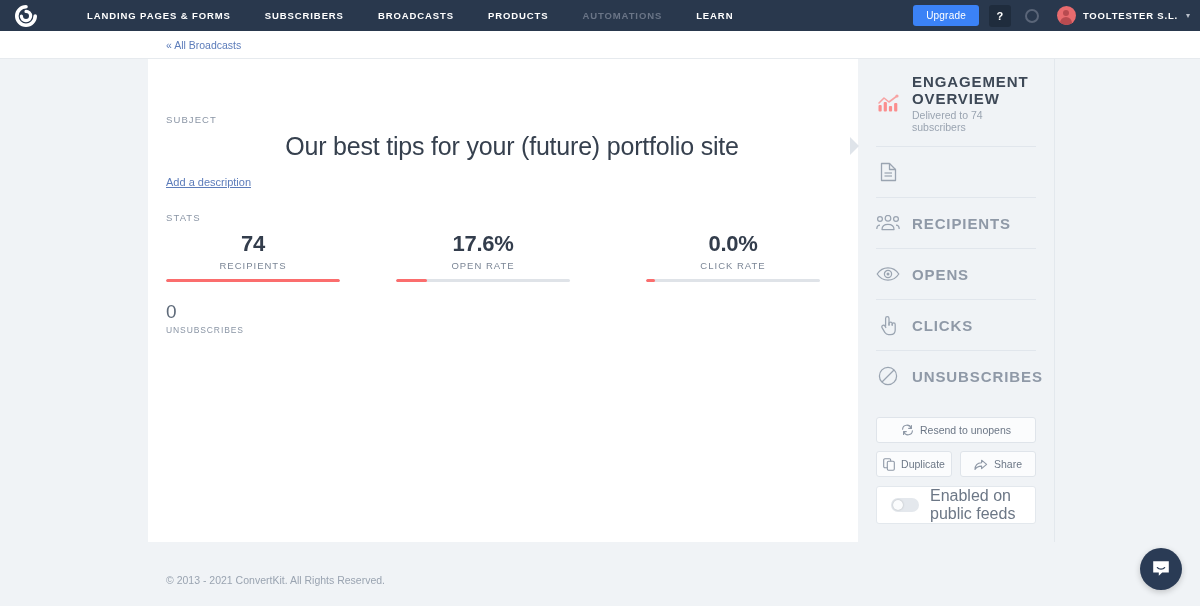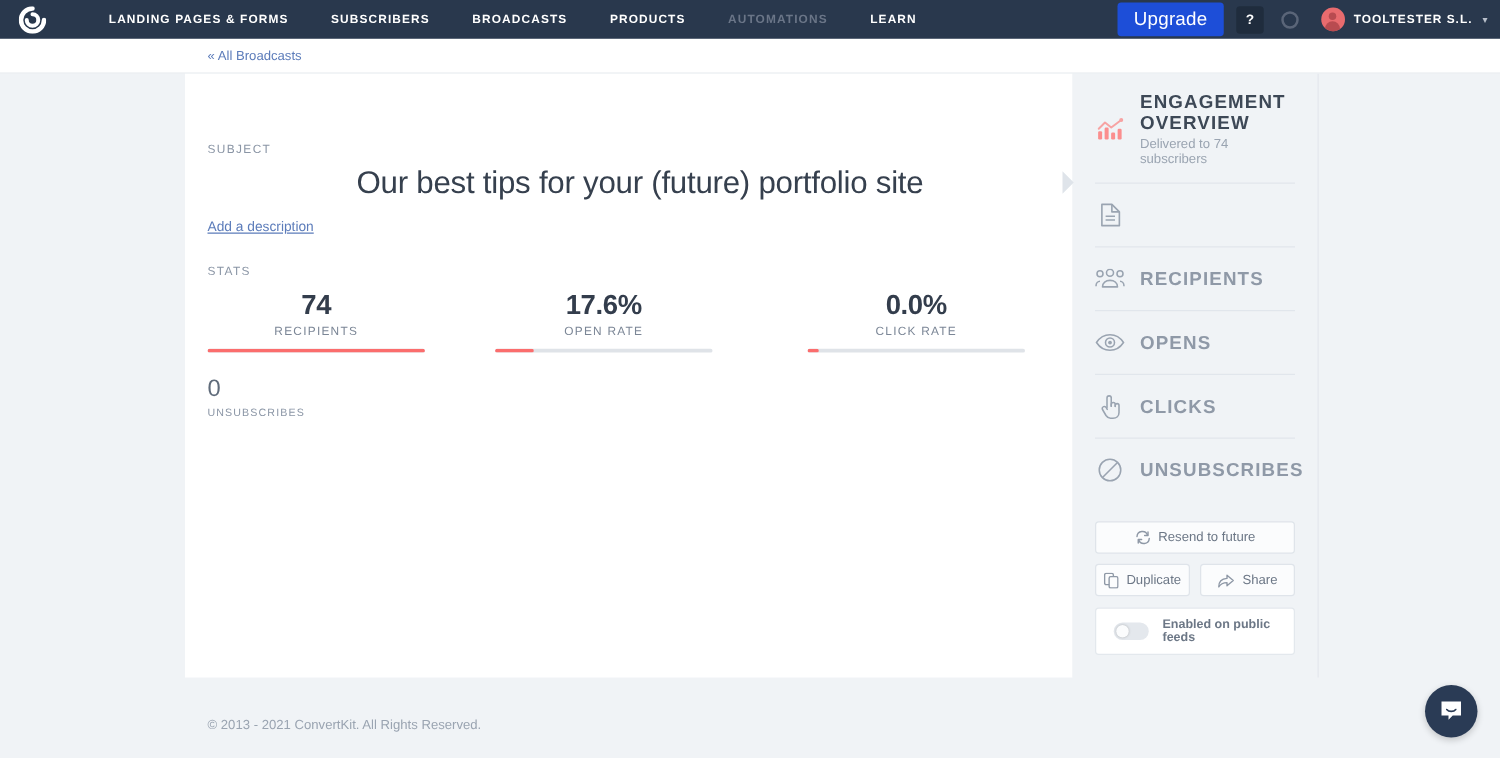--- a/index.html
+++ b/index.html
@@ -27,23 +27,23 @@
     font-weight: bold;
     letter-spacing: 0.9px;
     text-decoration: none;
     padding: 0 17px;
     line-height: 31px;
     white-space: nowrap;
   }
   .nav-link.dim { color: #6a7587; }
   .nav-right { margin-left: auto; display: flex; align-items: center; gap: 0; }
   .upgrade-btn {
-    background: #1d4ed8;
+    background: #3b82f6;
     color: #fff;
-    font-size: 15px;
+    font-size: 10px;
     border: none;
     border-radius: 3px;
     padding: 5px 13px;
     cursor: pointer;
     font-family: inherit;
     letter-spacing: .2px;
   }
   .help-btn {
     background: #1f2c3d;
     color: #fff;
@@ -209,21 +209,21 @@
   }
   .toggle {
     width: 28px; height: 14px; border-radius: 8px;
     background: #e4e8ed; position: relative; flex: none; cursor: pointer;
   }
   .toggle::after {
     content:""; position:absolute; left:2px; top:2px;
     width:10px; height:10px; border-radius:50%; background:#fbfcfd;
     box-shadow: 0 0 2px rgba(0,0,0,.25);
   }
-  .toggle-label { font-size: 10px; color: #6c7786; font-weight: bold; }
+  .toggle-label { font-size: 16px; color: #6c7786; }
 
   
   .footer {
     position: absolute; left: 0; bottom: 0; width: 100%; height: 52px;
     display: flex; align-items: center; padding-left: 166px;
   }
   .footer-text { font-size: 10.5px; color: #9aa4b1; }
 
   .intercom {
     position: absolute; right: 18px; bottom: 16px;
@@ -389,21 +389,21 @@
     <div class="btn-row">
       <button class="panel-btn">
         <span>
           <svg width="13" height="12" viewBox="0 0 13 12" style="display:block">
             <path d="M1.6 5.2A4.3 4.3 0 0 1 10 4.2" stroke="#8e98a6" stroke-width="1.15" fill="none" stroke-linecap="round"></path>
             <path d="M11.4 6.8A4.3 4.3 0 0 1 3 7.8" stroke="#8e98a6" stroke-width="1.15" fill="none" stroke-linecap="round"></path>
             <path d="M10.4 1.6v2.8H7.7" stroke="#8e98a6" stroke-width="1.15" fill="none" stroke-linecap="round" stroke-linejoin="round"></path>
             <path d="M2.6 10.4V7.6h2.7" stroke="#8e98a6" stroke-width="1.15" fill="none" stroke-linecap="round" stroke-linejoin="round"></path>
           </svg>
         </span>
-        <span>Resend to future</span>
+        <span>Resend to unopens</span>
       </button>
     </div>
 
     <div class="btn-row" style="margin-top:8px;">
       <button class="panel-btn">
         <span>
           <svg width="12" height="13" viewBox="0 0 12 13" style="display:block">
             <rect x="0.7" y="0.7" width="7" height="9" rx="1.2" stroke="#8e98a6" stroke-width="1.1" fill="none"></rect>
             <rect x="4.3" y="3.3" width="7" height="9" rx="1.2" stroke="#8e98a6" stroke-width="1.1" fill="#fbfcfd"></rect>
           </svg>

